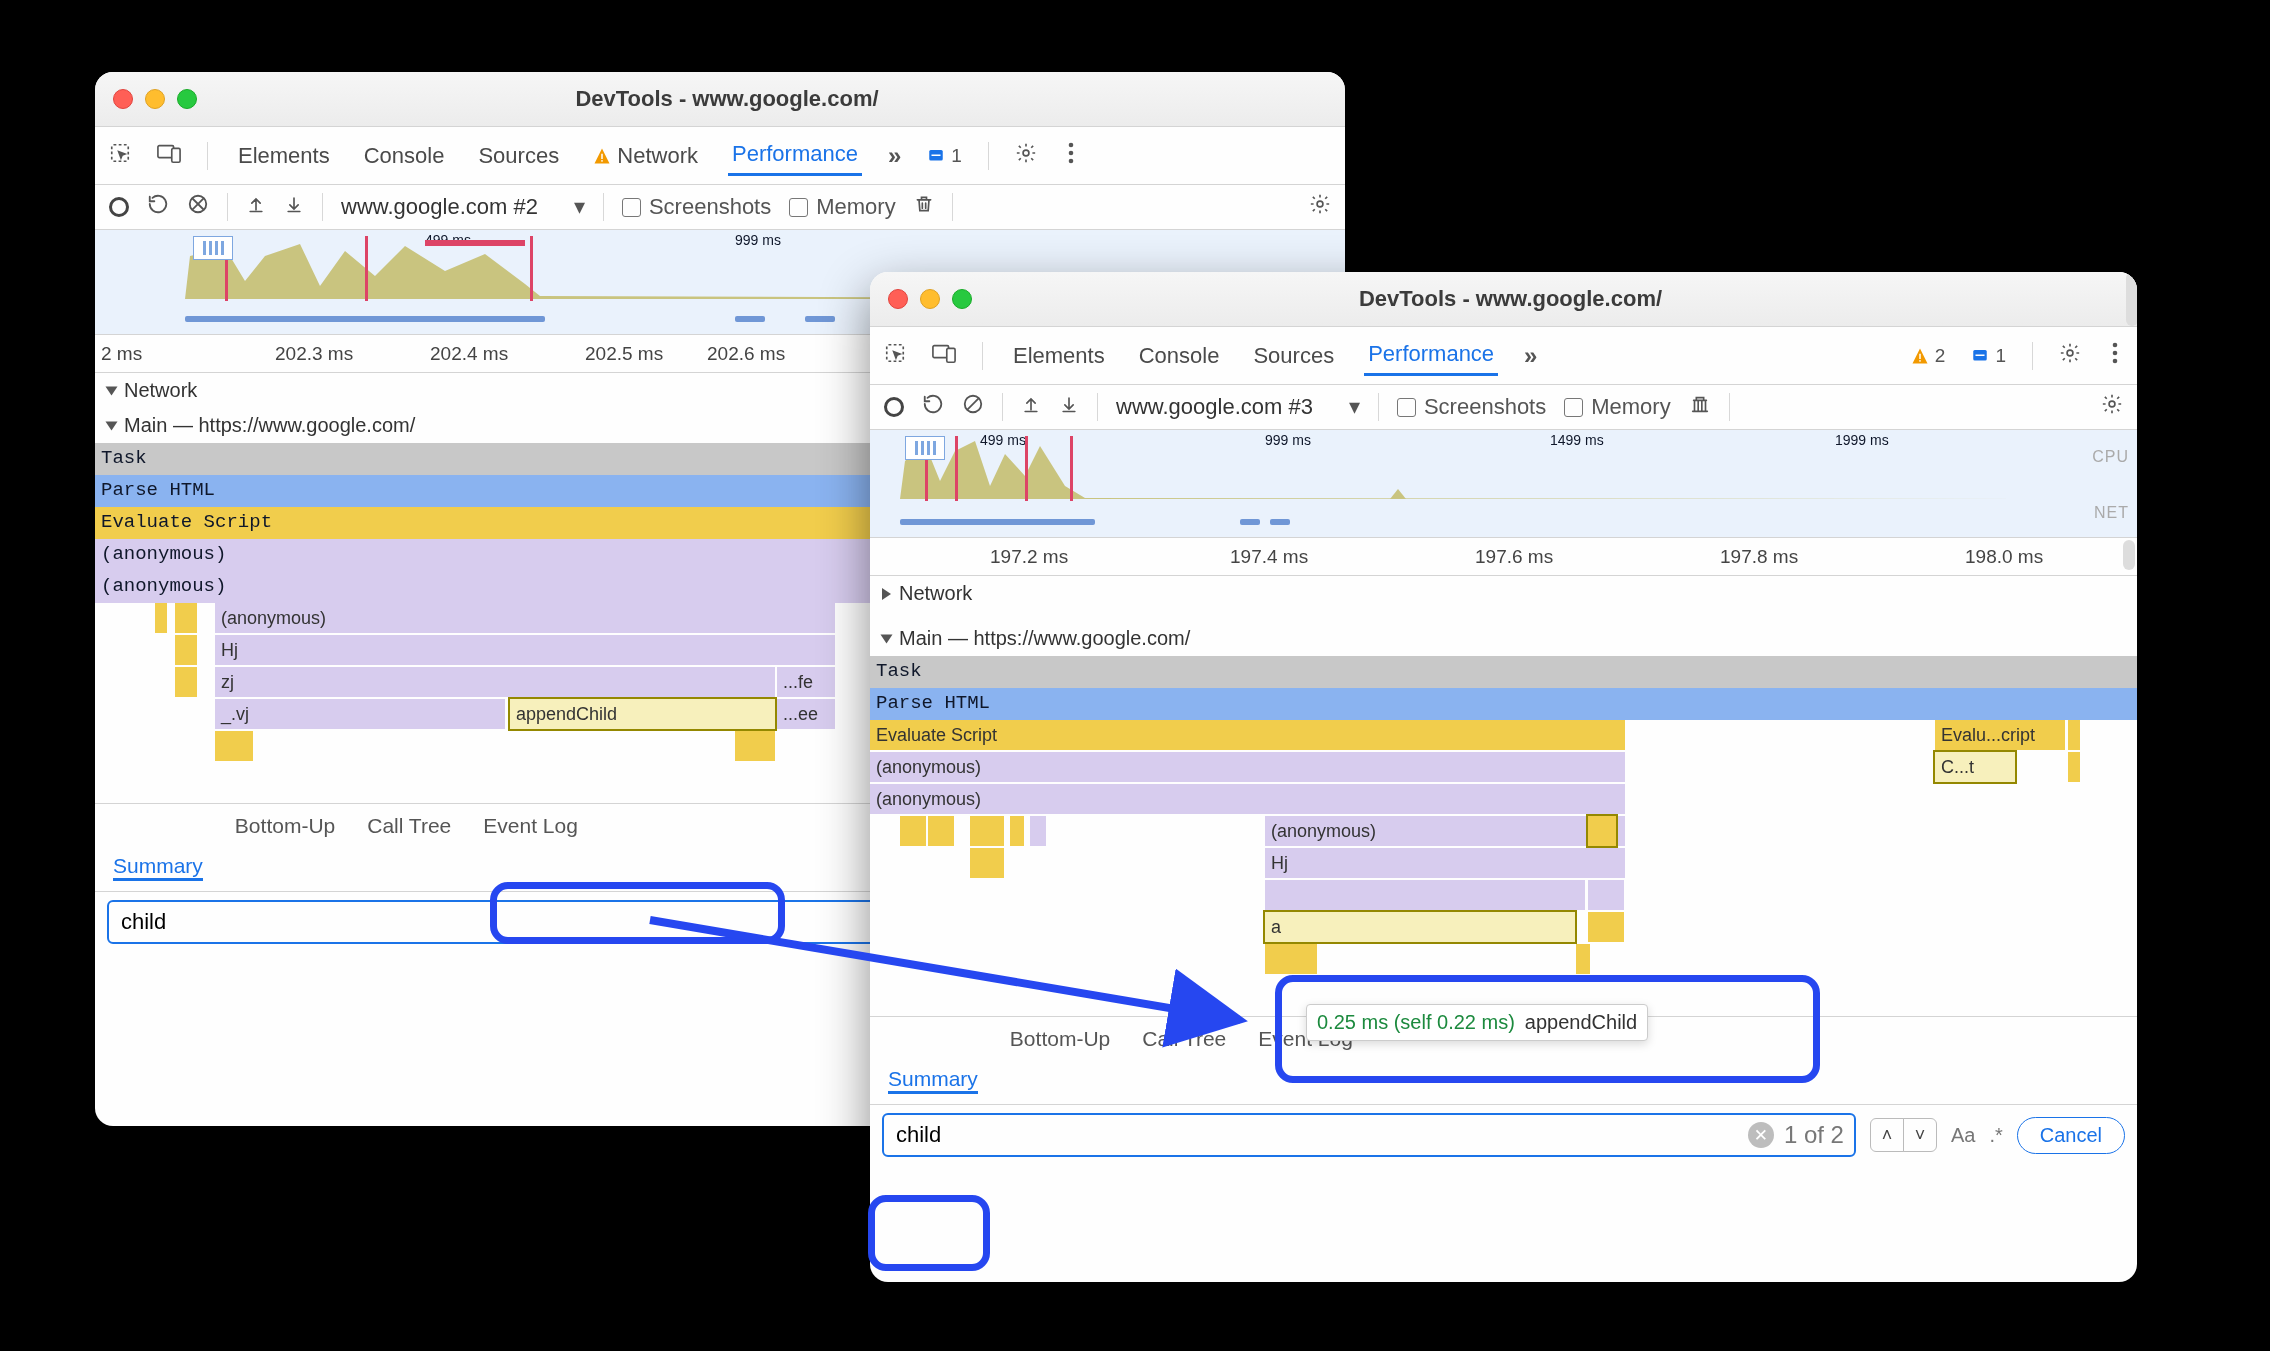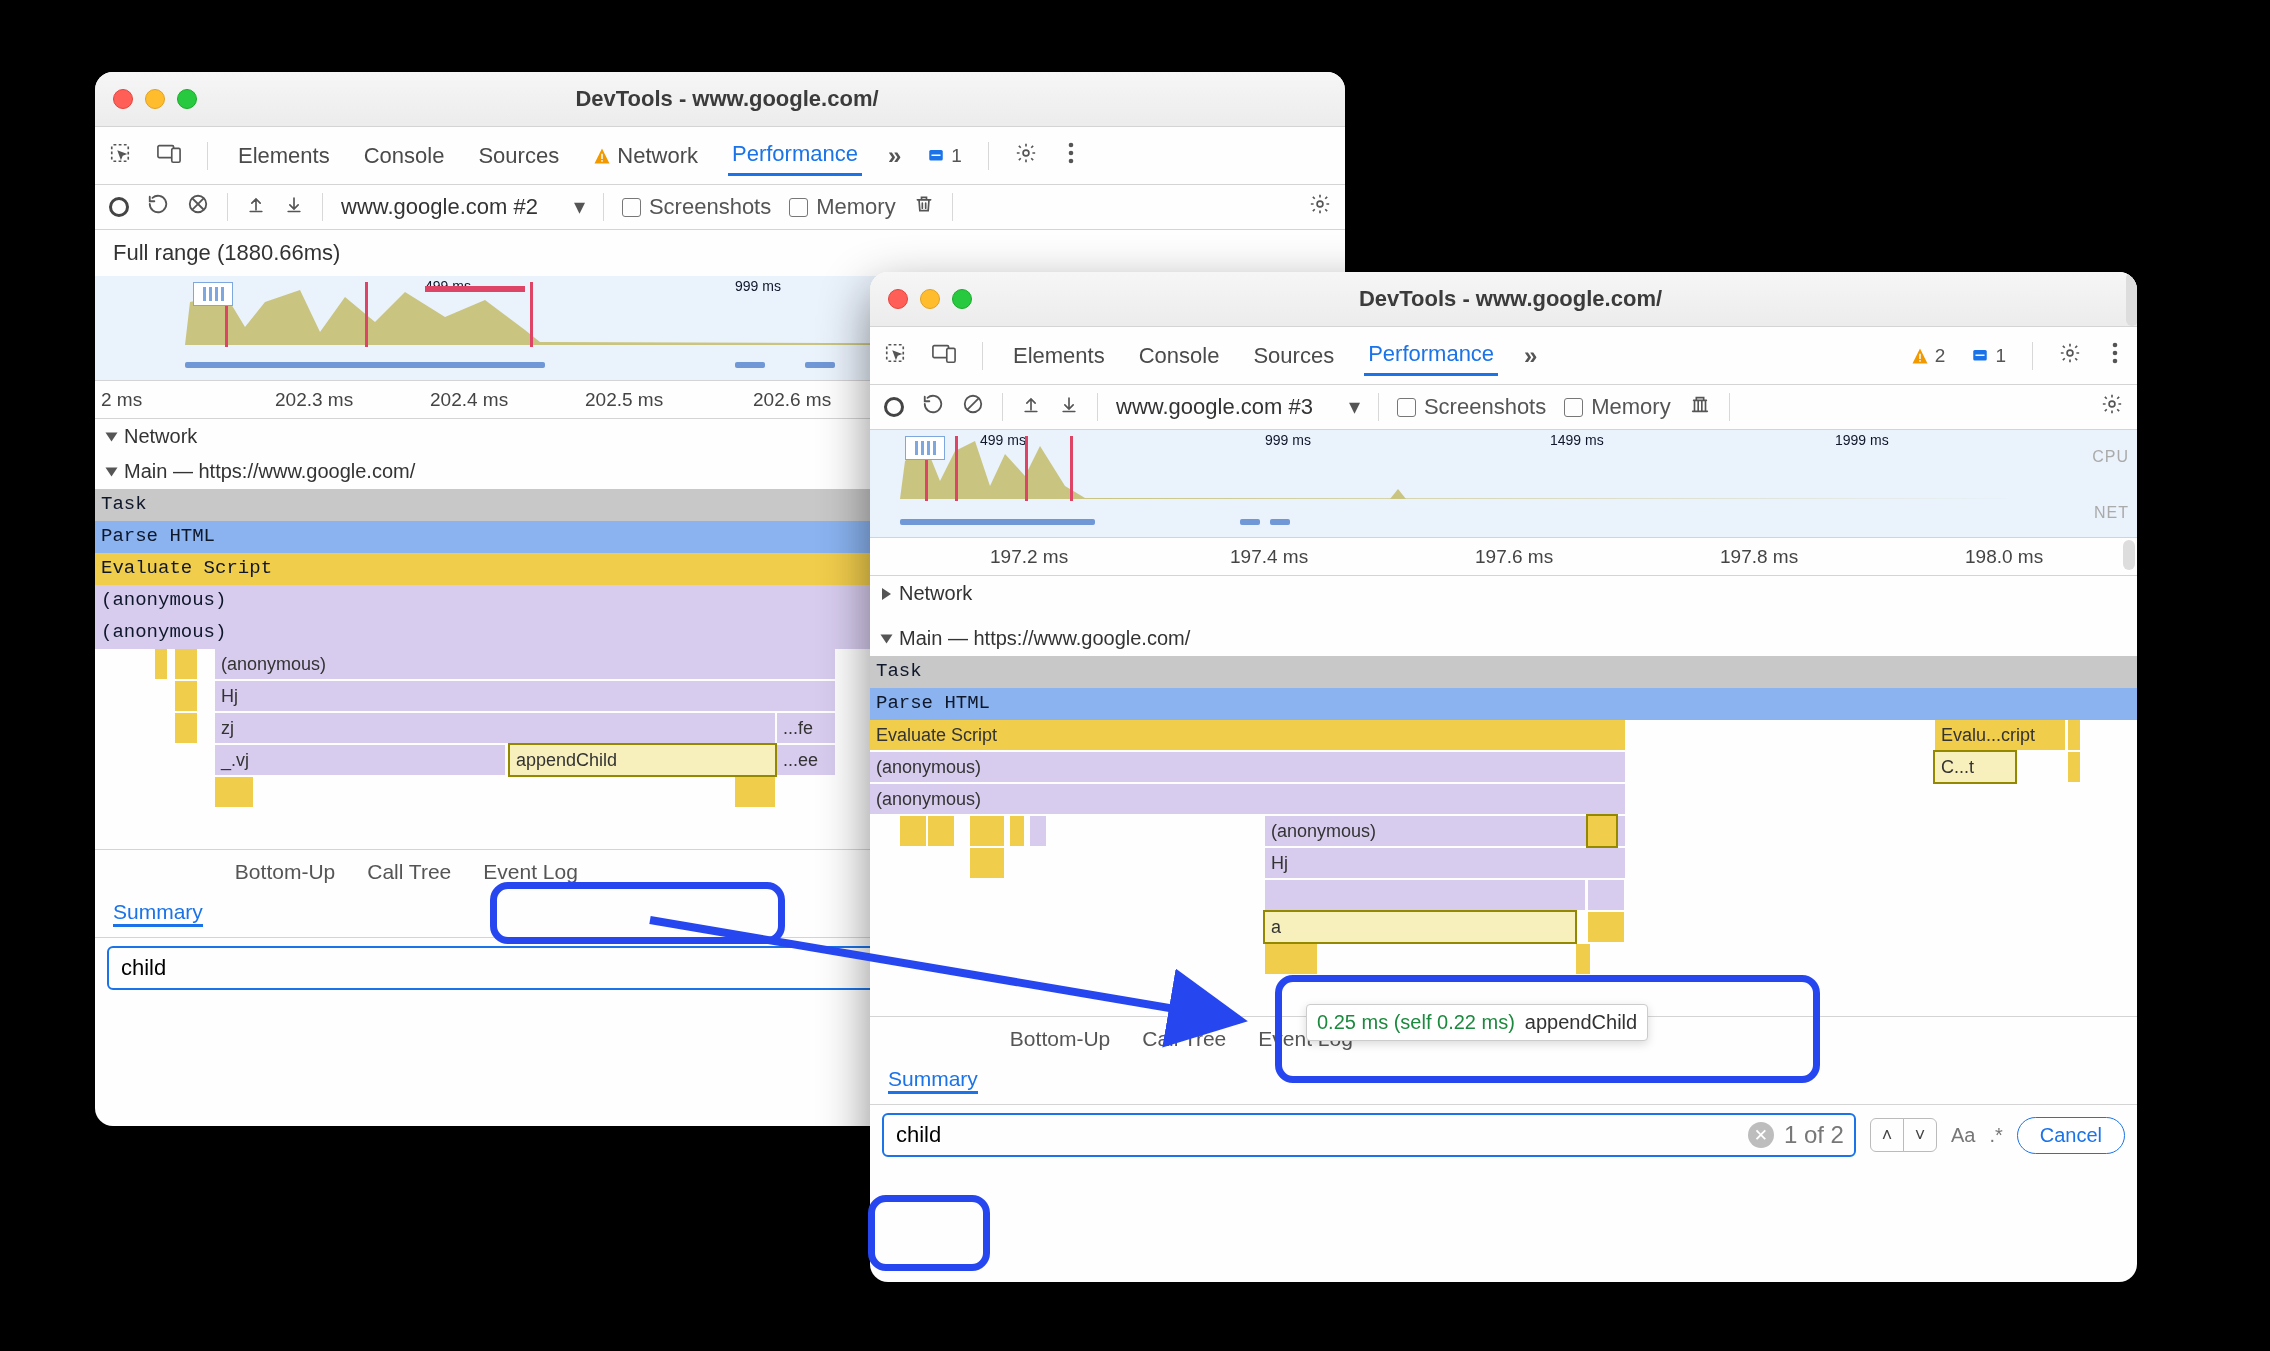--- a/index.html
+++ b/index.html
@@ -279,21 +279,20 @@
           <path d="M4 7h16M9 7V4h6v3M6 7l1 13h10l1-13M10 11v6M14 11v6"></path>
         </svg></span>
     <span class="sep"></span>
     <span style="flex:1"></span>
     <span><svg width="22" height="22" viewBox="0 0 24 24" fill="none" stroke="#555" stroke-width="1.8">
           <circle cx="12" cy="12" r="3.2"></circle>
           <path d="M12 2v3M12 19v3M4.2 4.2l2.1 2.1M17.7 17.7l2.1 2.1M2 12h3M19 12h3M4.2 19.8l2.1-2.1M17.7 6.3l2.1-2.1"></path>
         </svg></span>
   </div>
 
-  <div class="range-label">Full range (1880.66ms)</div>
 
   <div class="overview">
     <div class="ov-ticks">
       <span style="left:330px">499 ms</span>
       <span style="left:640px">999 ms</span>
     </div>
     <div class="cpu-area">
       <svg class="cpu-path" viewBox="0 0 1250 65" preserveAspectRatio="none">
         <path d="M0 63 L90 63 L95 20 L130 12 L150 45 L170 20 L205 8 L225 50 L250 15 L280 40 L310 10 L350 35 L390 18 L430 48 L445 60 L1250 63 Z" fill="#c9c47f"></path>
         <rect x="0" y="0" width="1250" height="65" fill="#dce8f6" opacity="0"></rect>
@@ -317,21 +316,21 @@
       <div class="bar" style="left:640px;width:30px;"></div>
       <div class="bar" style="left:710px;width:30px;"></div>
     </div>
   </div>
 
   <div class="ruler">
     <span class="tick" style="left:6px">2 ms</span>
     <span class="tick" style="left:180px">202.3 ms</span>
     <span class="tick" style="left:335px">202.4 ms</span>
     <span class="tick" style="left:490px">202.5 ms</span>
-    <span class="tick" style="left:658px">202.6 ms</span>
+    <span class="tick" style="left:612px">202.6 ms</span>
     <span class="tick" style="left:800px">202.7</span>
   </div>
 
   <div class="track-head">
       <span class="tri open"></span>
       <span>Network</span>
     </div>
   <div class="track-head">
       <span class="tri open"></span>
       <span>Main — https://www.google.com/</span>

